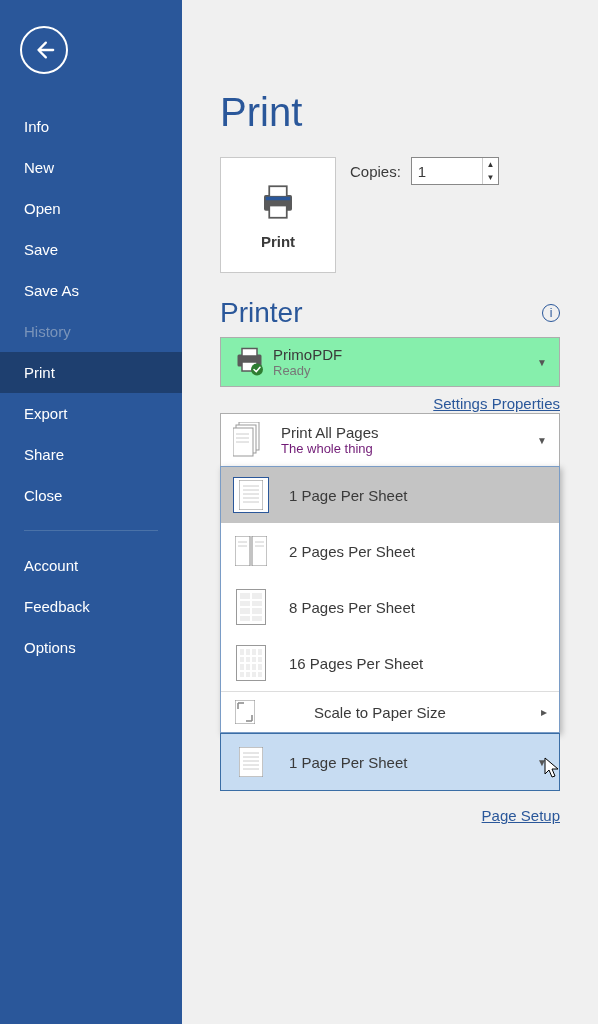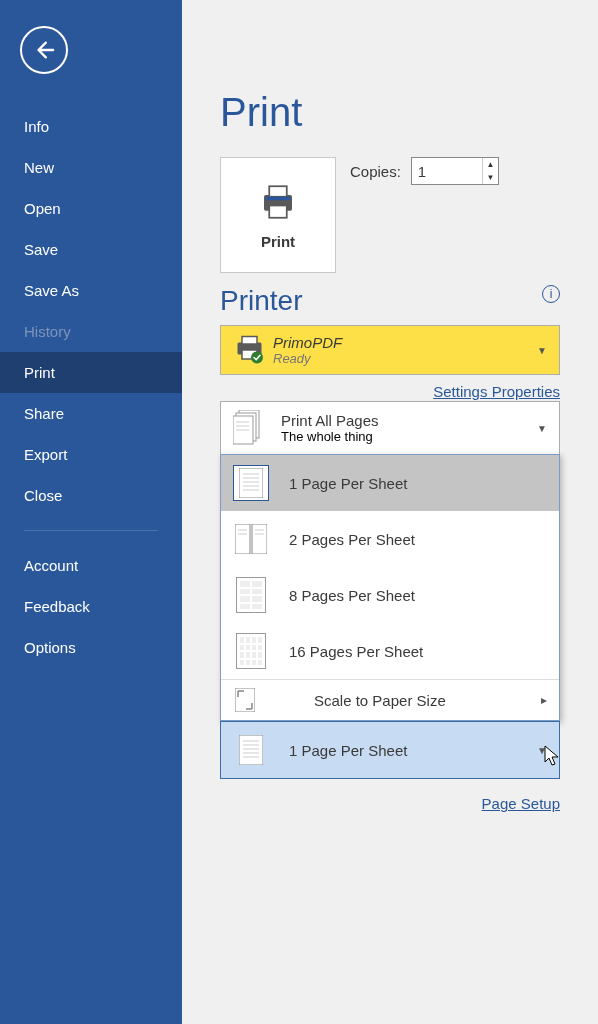--- a/index.html
+++ b/index.html
@@ -21,41 +21,41 @@
 .print-tile { width: 116px; height: 116px; background: #fff; border: 1px solid #c9c9c9; display: flex; flex-direction: column; align-items: center; justify-content: center; cursor: pointer; }
 .print-tile svg { width: 42px; height: 42px; margin-bottom: 10px; }
 .print-tile span { font-size: 15px; font-weight: 600; color: #3a3a3a; }
 .copies { margin-left: 14px; display: flex; align-items: center; }
 .copies-label { font-size: 15px; color: #3a3a3a; margin-right: 10px; }
 .spinner { display: flex; align-items: stretch; border: 1px solid #888; background: #fff; height: 28px; }
 .spinner input { width: 70px; border: none; padding: 0 6px; font-size: 15px; color: #3a3a3a; outline: none; }
 .spinner .arrows { display: flex; flex-direction: column; width: 16px; border-left: 1px solid #ccc; }
 .spinner .arrows div { flex: 1; display: flex; align-items: center; justify-content: center; font-size: 8px; cursor: pointer; color: #333; }
 
-.section-head { display: flex; justify-content: space-between; margin: 12px 38px 8px 38px; }
+.section-head { display: flex; align-items: center; justify-content: space-between; margin: 24px 38px 8px 38px; }
 .section-head h2 { font-size: 28px; font-weight: 300; color: #2a579a; }
 .info-icon { width: 18px; height: 18px; border: 1px solid #2a579a; border-radius: 50%; color: #2a579a; font-size: 12px; display: flex; align-items: center; justify-content: center; cursor: pointer; }
 
-.combo { margin: 0 38px; background: #fde047; border: 1px solid #adadad; display: flex; align-items: center; padding: 8px 12px; cursor: pointer; position: relative; font-style: italic; }
+.combo { margin: 0 38px; background: #86efac; border: 1px solid #adadad; display: flex; align-items: center; padding: 8px 12px; cursor: pointer; position: relative; }
 .combo .icon { width: 40px; display: flex; align-items: center; justify-content: flex-start; }
 .combo .text { flex: 1; }
 .combo .line1 { font-size: 15px; color: #3a3a3a; }
 .combo .line2 { font-size: 13px; color: #777; }
 .combo .chev { font-size: 10px; color: #555; }
 .printer-check { position: relative; }
 
 .link-row { margin: 8px 38px 0 38px; text-align: right; }
 .link-row a { color: #2a579a; font-size: 15px; text-decoration: underline; cursor: pointer; }
 
 
 .settings-combo { margin: 0 38px; background: #fff; border: 1px solid #adadad; border-bottom: none; display: flex; align-items: center; padding: 8px 12px; cursor: pointer; }
 .settings-combo .icon { width: 48px; display: flex; align-items: center; justify-content: flex-start; }
 .settings-combo .text { flex: 1; }
 .settings-combo .line1 { font-size: 15px; color: #3a3a3a; }
-.settings-combo .line2 { font-size: 13px; color: #000000; }
+.settings-combo .line2 { font-size: 13px; color: #701a75; }
 .settings-combo .chev { font-size: 10px; color: #555; }
 
 .menu { margin: 0 38px; background: #fff; border: 1px solid #7a9cc6; box-shadow: 2px 2px 6px rgba(0,0,0,0.25); }
 .menu-item { display: flex; align-items: center; padding: 10px 12px; cursor: pointer; }
 .menu-item.selected { background: #c4c4c4; }
 .menu-item.selected .mi-icon { border: 1px solid #2a579a; padding: 2px; background: #fff; }
 .menu-item .mi-icon { width: 36px; height: 36px; display: flex; align-items: center; justify-content: center; margin-right: 20px; }
 .menu-item .mi-label { font-size: 15px; color: #3a3a3a; }
 .menu-sep { border: none; border-top: 1px solid #ddd; }
 .menu-item.sub { justify-content: space-between; padding: 8px 12px; }
@@ -83,22 +83,22 @@
       </svg>
   </div>
   <div class="nav">
     <div class="nav-item">Info</div>
     <div class="nav-item">New</div>
     <div class="nav-item">Open</div>
     <div class="nav-item">Save</div>
     <div class="nav-item">Save As</div>
     <div class="nav-item disabled">History</div>
     <div class="nav-item active">Print</div>
+    <div class="nav-item">Export</div>
     <div class="nav-item">Share</div>
-    <div class="nav-item">Export</div>
     <div class="nav-item">Close</div>
     <hr class="nav-divider">
     <div class="nav-item">Account</div>
     <div class="nav-item">Feedback</div>
     <div class="nav-item">Options</div>
   </div>
 </div>
 
 <div class="main">
   <h1 class="page-title">Print</h1>

